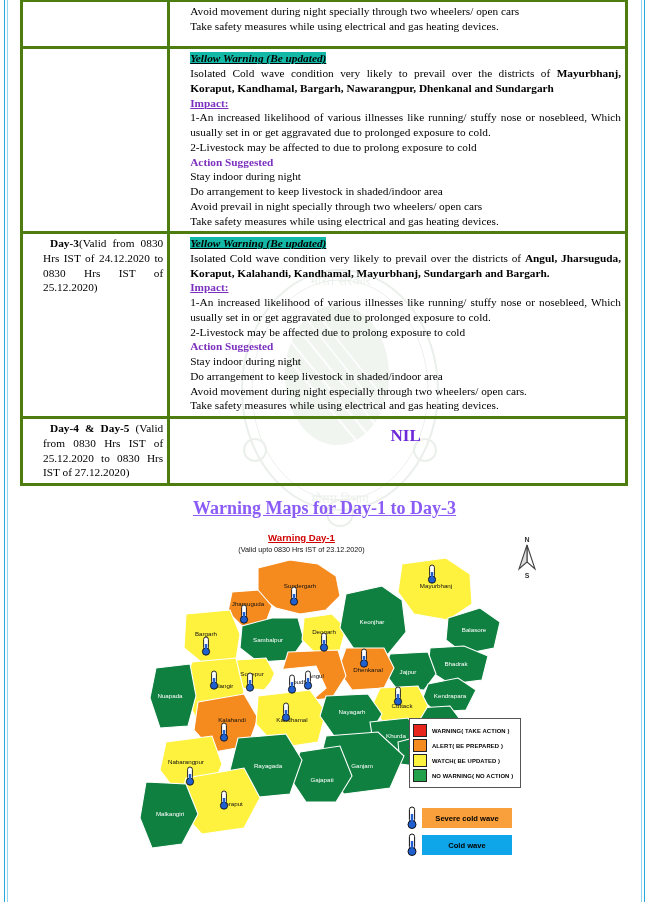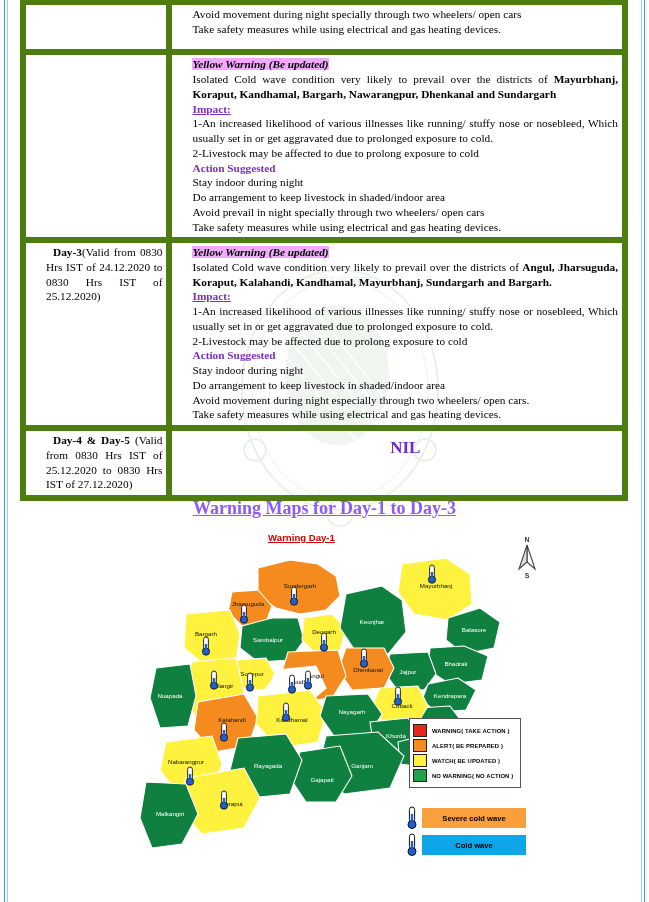--- a/index.html
+++ b/index.html
@@ -45,36 +45,37 @@
   
   .bulletin-table {
     position: absolute;
     left: 20px;
     top: -1px;
     width: 608px;
     border-collapse: collapse;
     z-index: 2;
   }
   .bulletin-table td {
-    border: 6px solid #4d7c0f;
+    border: 3px solid #4d7c0f;
     vertical-align: top;
     padding: 2px 4px 3px 20px;
     font-size: 11.3px;
     line-height: 1.305;
   }
   .col-day   { width: 146px; }
   .col-body  { width: 454px; }
 
   .day-label { font-weight: bold; margin-left: 7px; }
   .day-cell  { text-align: justify; text-justify: inter-word; }
 
   .hl-yellow {
-    background: #f0abfc;
+    background: #14b8a6;
     font-weight: bold;
     font-style: italic;
+    text-decoration: underline;
     display: inline;
   }
   .impact-head {
     color: #7b2fbe;
     font-weight: bold;
     text-decoration: underline;
   }
   .action-head {
     color: #7b2fbe;
     font-weight: bold;
@@ -192,21 +193,21 @@
     left: 406px;
     top: 806px;
     z-index: 3;
   }
   .cw-row {
     display: flex;
     align-items: center;
     margin-bottom: 3px;
   }
   .cw-bar {
-    width: 104px;
+    width: 90px;
     height: 20px;
     display: flex;
     align-items: center;
     justify-content: center;
     font-family: "Liberation Sans", sans-serif;
     font-size: 7.6px;
     font-weight: bold;
     color: #000;
   }
   .thermo { margin-right: 4px; flex: 0 0 auto; }
@@ -303,20 +304,21 @@
     </tr>
 
   </tbody>
 </table>
 
 <div class="maps-heading">Warning Maps for Day-1 to Day-3</div>
 
 <div class="map-figure">
 
   <div class="map-title">Warning Day-1</div>
+  <div class="map-subtitle">(Valid upto 0830 Hrs IST of 23.12.2020)</div>
 
   <div class="compass">
     <span class="n">N</span>
     <svg width="24" height="28" viewBox="0 0 24 28">
       <path d="M12 2 L20 26 L12 19 Z" fill="#ffffff" stroke="#444" stroke-width="1.1"></path>
       <path d="M12 2 L4 26 L12 19 Z" fill="#dedede" stroke="#444" stroke-width="1.1"></path>
     </svg>
     <span class="s">S</span>
   </div>
 

